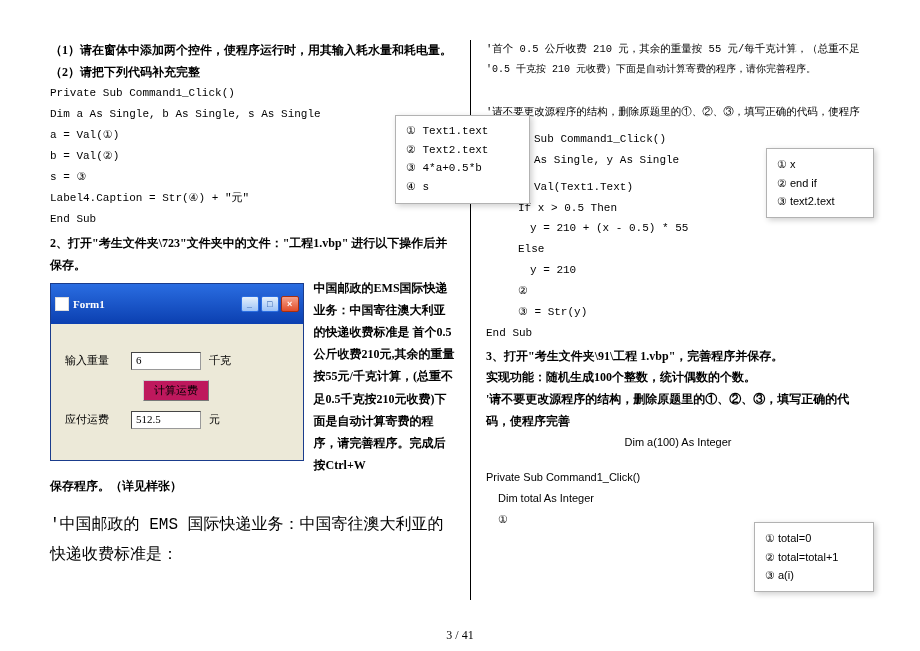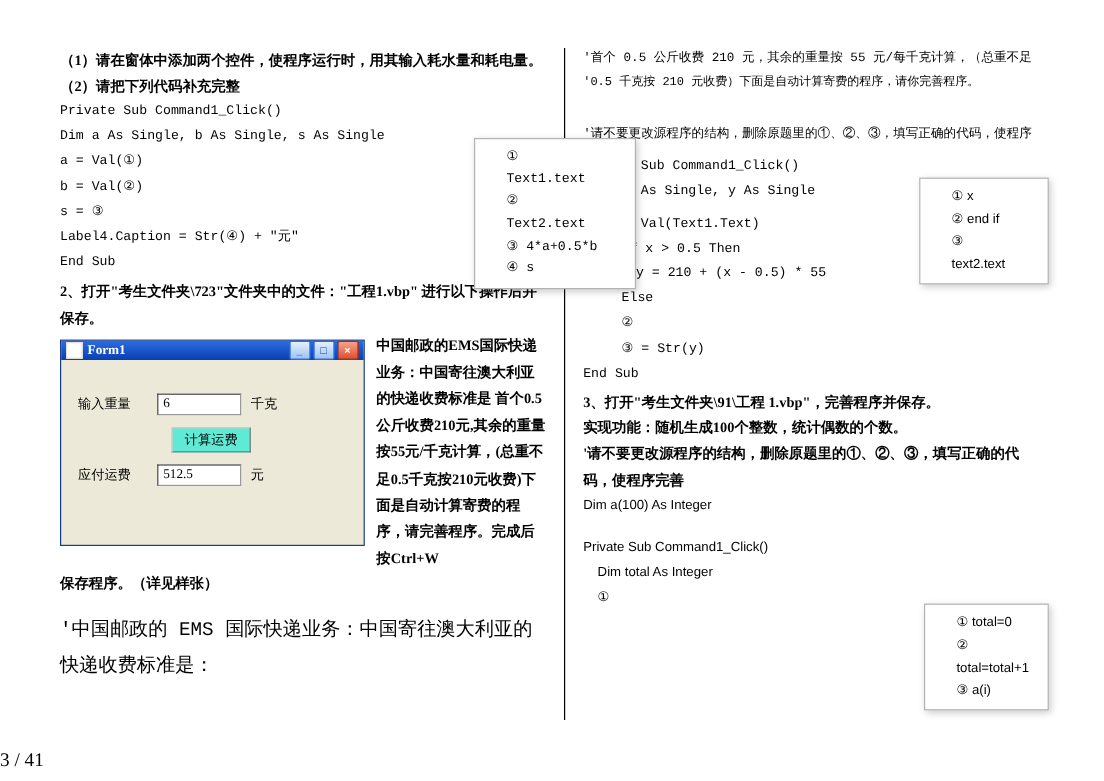--- a/index.html
+++ b/index.html
@@ -38,94 +38,95 @@
   .line {
     line-height: 1.8;
   }
   .bold { font-weight: bold; }
   .code { font-family: "Courier New", monospace; font-size: 11px; line-height: 1.9; }
   .hint-box {
     position: absolute;
     background: #fff;
     border: 1px solid rgba(0,0,0,0.3);
     box-shadow: 2px 2px 6px rgba(0,0,0,0.2);
-    padding: 6px 26px;
+    padding: 6px 10px;
     font-family: "Courier New", monospace;
     font-size: 11px;
     line-height: 1.7;
     z-index: 10;
   }
   .hint-box.sans { font-family: Arial, sans-serif; font-size: 11px; }
   .form-window {
     width: 260px;
     border: 1px solid #1a3c8c;
     background: #ece9d8;
     margin: 6px 0 10px 0;
     font-family: "SimSun", serif;
     font-size: 11px;
   }
   .form-titlebar {
     background: linear-gradient(to bottom, #2a6de1, #0b3fb0);
     color: #fff;
     display: flex;
     align-items: center;
     padding: 2px 4px;
-    height: 16px;
+    height: 40px;
   }
   .form-icon {
     width: 14px; height: 14px;
     background: #fff;
     border: 1px solid #ddd;
     margin-right: 4px;
     display: inline-block;
   }
   .form-title { flex: 1; font-weight: bold; font-size: 11px; }
   .form-btns { display: flex; gap: 2px; }
   .form-btn {
     width: 18px; height: 16px;
     background: linear-gradient(to bottom,#e4f0fb,#9dc3f7);
     border: 1px solid #2a6de1;
     border-radius: 2px;
     display: flex; align-items: center; justify-content: center;
     font-family: Arial; font-size: 9px; font-weight: bold; color: #164a9e;
   }
   .form-btn.close { background: linear-gradient(to bottom,#f7a28b,#e14d2a); color:#fff; border-color:#a82e0f;}
-  .form-body { padding: 18px 14px 39px; }
+  .form-body { padding: 18px 14px 21px; }
   .form-row { display: flex; align-items: center; margin: 10px 0; }
   .form-label { width: 66px; }
   .form-input {
     width: 70px; height: 18px;
     background: #fff;
     border: 1px inset #999;
     padding: 1px 4px;
     font-family: "SimSun";
     font-size: 11px;
   }
   .form-unit { margin-left: 8px; }
   .form-button {
     display: inline-block;
     border: 1px outset #ccc;
-    background: #5eead4;
+    background: #be185d;
     padding: 2px 10px;
     font-size: 11px;
     margin-left: 78px;
   }
   .para-right {
     width: 145px;
     font-size: 12px;
     line-height: 1.85;
     font-weight: bold;
   }
   .row-flex { display:flex; align-items:flex-start; gap:10px;}
   .footer {
     position: absolute;
     bottom: 8px;
     left: 0;
     width: 100%;
-    font-size: 16px;
+    text-align: center;
+    font-size: 12px;
   }
 </style>
 </head>
 <body>
 
 <div class="page">
   <div class="columns">
 
     <div class="col-left">
       <div class="line bold">（1）请在窗体中添加两个控件，使程序运行时，用其输入耗水量和耗电量。</div>
@@ -188,41 +189,42 @@
       <div class="code" style="font-size:10px;">'0.5 千克按 210 元收费）下面是自动计算寄费的程序，请你完善程序。</div>
       <div class="code" style="font-size:10.5px;margin-top:24px;">'请不要更改源程序的结构，删除原题里的①、②、③，填写正确的代码，使程序</div>
       <div style="height:6px;"></div>
       <div class="code" style="padding-left:48px;">Sub Command1_Click()</div>
       <div class="code" style="padding-left:48px;">As Single, y As Single</div>
       <div style="height:6px;"></div>
       <div class="code" style="padding-left:48px;">Val(Text1.Text)</div>
       <div class="code" style="padding-left:32px;">If x &gt; 0.5 Then</div>
       <div class="code" style="padding-left:44px;">  y = 210 + (x - 0.5) * 55</div>
       <div class="code" style="padding-left:32px;">Else</div>
+      <div class="code" style="padding-left:44px;">  y = 210</div>
       <div class="code" style="padding-left:32px;">②</div>
       <div class="code" style="padding-left:32px;">③ = Str(y)</div>
       <div class="code">End Sub</div>
 
       <div class="line bold" style="margin-top:2px;">3、打开"考生文件夹\91\工程 1.vbp"，完善程序并保存。</div>
       <div class="line bold">实现功能：随机生成100个整数，统计偶数的个数。</div>
       <div class="line bold">'请不要更改源程序的结构，删除原题里的①、②、③，填写正确的代码，使程序完善</div>
-      <div class="code" style="font-family:Arial,'SimSun';">Dim a(100) As Integer</div>
+      <div class="code" style="font-family:Arial,'SimSun';text-align:center;">Dim a(100) As Integer</div>
       <div style="height:14px;"></div>
       <div class="code" style="font-family:Arial,'SimSun';">Private Sub Command1_Click()</div>
       <div class="code" style="font-family:Arial,'SimSun'; padding-left:12px;">  Dim total As Integer</div>
       <div class="code" style="font-family:Arial,'SimSun'; padding-left:12px;">  ①</div>
       <div class="code" style="font-family:Arial,'SimSun'; padding-left:12px;text-align:right;">  For i = 1 To 100</div>
 
       <div class="hint-box sans" style="top:108px; right:-4px; width:108px;margin-left:15px;">
         <div>① x</div>
         <div>② end if</div>
         <div>③ text2.text</div>
       </div>
 
-      <div class="hint-box sans" style="bottom:8px; right:-4px; width:104px;">
+      <div class="hint-box sans" style="bottom:8px; right:-4px; width:120px;">
         <div>① total=0</div>
         <div>② total=total+1</div>
         <div>③ a(i)</div>
       </div>
     </div>
 
   </div>
 
   <div class="footer">3 / 41</div>
 </div>

